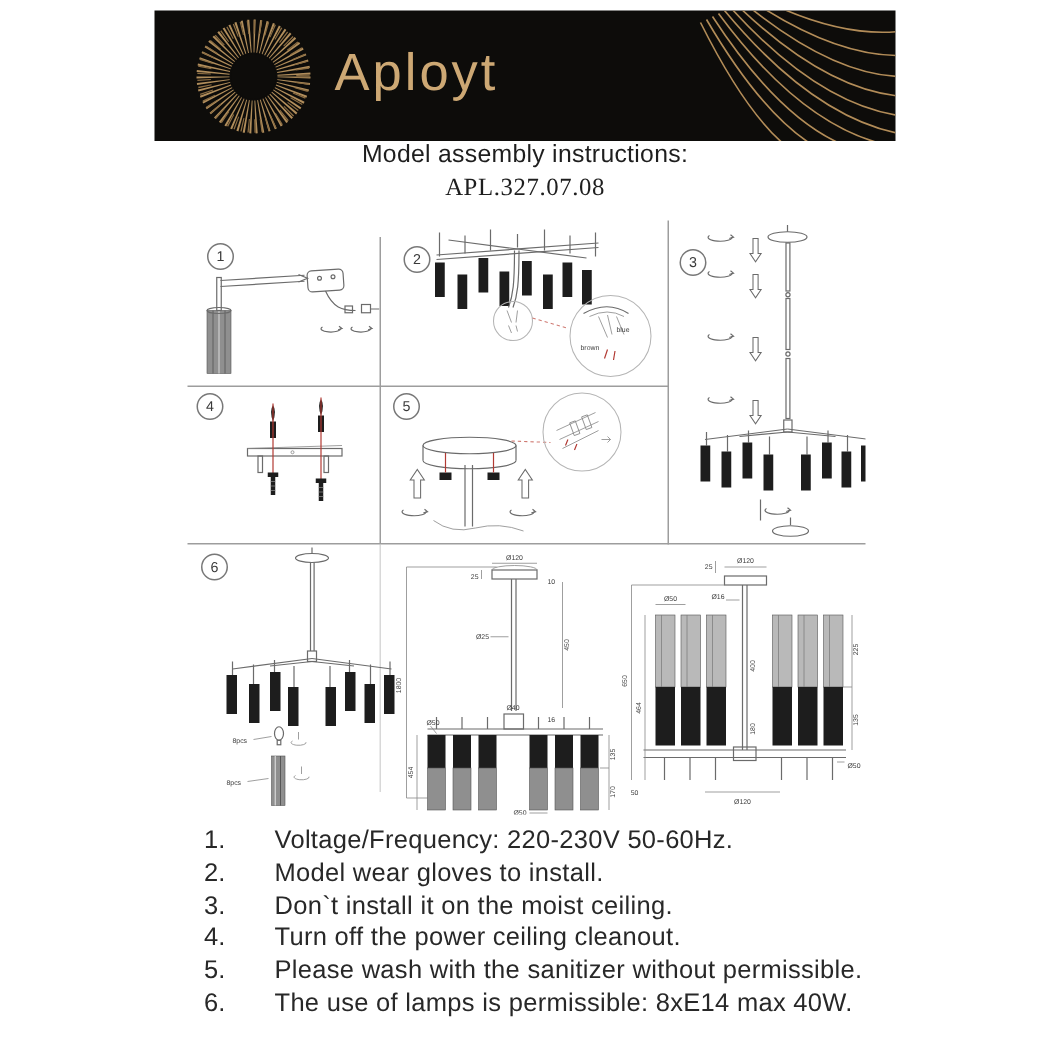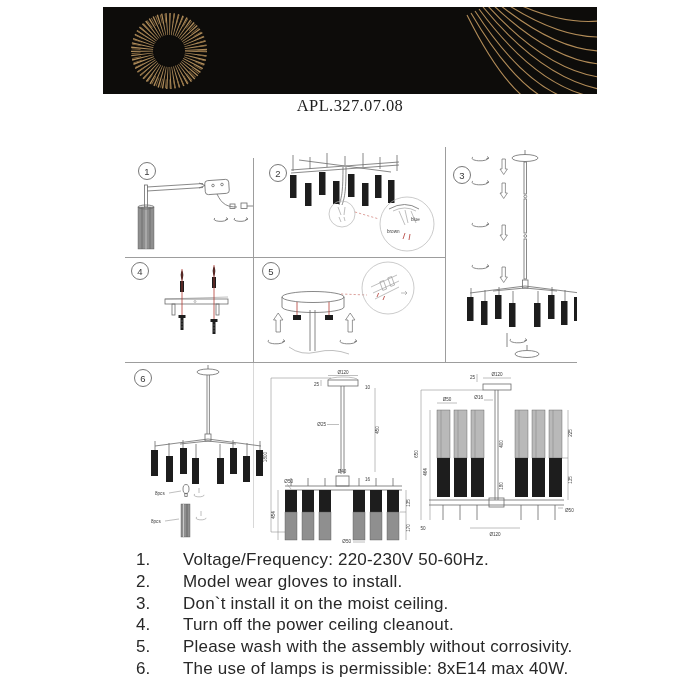--- a/index.html
+++ b/index.html
@@ -47,37 +47,39 @@
 <body>
 
 <div class="page">
 
   <div class="banner">
     <svg class="logo-svg" width="88" height="84" viewBox="0 0 88 84">
       <circle cx="44" cy="41" r="27" fill="none" stroke="#b08d5b" stroke-width="22" stroke-dasharray="1 2.1"></circle>
       <circle cx="44" cy="41" r="33" fill="none" stroke="#8a6c42" stroke-width="9" stroke-dasharray="0.8 3.4"></circle>
       <circle cx="44" cy="41" r="15" fill="#0d0c0a"></circle>
     </svg>
+    <div class="brand">Aployt</div>
     <svg class="rays-svg" width="190" height="87" viewBox="0 0 190 87">
       <g stroke="#b28c58" stroke-width="1.1" fill="none">
         <path d="M96 -10 Q 150 18 192 14"></path>
         <path d="M92 -8 Q 148 30 192 30"></path>
         <path d="M88 -6 Q 146 42 192 44"></path>
         <path d="M84 -4 Q 142 52 192 57"></path>
         <path d="M80 -2 Q 138 62 192 70"></path>
         <path d="M76 0 Q 134 70 192 82"></path>
         <path d="M72 2 Q 128 78 186 90"></path>
         <path d="M68 4 Q 120 84 172 95"></path>
         <path d="M64 6 Q 112 88 156 99"></path>
         <path d="M60 8 Q 102 92 138 102"></path>
       </g>
     </svg>
   </div>
 
   <div class="title-block">
+    <div class="title-line">Model assembly instructions:</div>
     <div class="model-line">APL.327.07.08</div>
   </div>
 
   <div class="grid">
 
     <div class="gline" style="left:253px;top:158px;width:1px;height:205px;"></div>
     <div class="gline" style="left:445px;top:147px;width:1px;height:216px;"></div>
     <div class="gline" style="left:125px;top:257px;width:321px;height:1px;"></div>
     <div class="gline" style="left:125px;top:362px;width:452px;height:1px;"></div>
     <div class="gline-faint" style="left:253px;top:363px;width:1px;height:165px;"></div>
@@ -479,21 +481,21 @@
     <div class="inst-row">
       <span class="inst-num">3.</span>
       <span class="inst-txt">Don`t install it on the moist ceiling.</span>
     </div>
     <div class="inst-row">
       <span class="inst-num">4.</span>
       <span class="inst-txt">Turn off the power ceiling cleanout.</span>
     </div>
     <div class="inst-row">
       <span class="inst-num">5.</span>
-      <span class="inst-txt">Please wash with the assembly without corrosivity.</span>
+      <span class="inst-txt">Please wash with the sanitizer without permissible.</span>
     </div>
     <div class="inst-row">
       <span class="inst-num">6.</span>
       <span class="inst-txt">The use of lamps is permissible: 8xE14 max 40W.</span>
     </div>
   </div>
 
 </div>
 
 </body></html>

